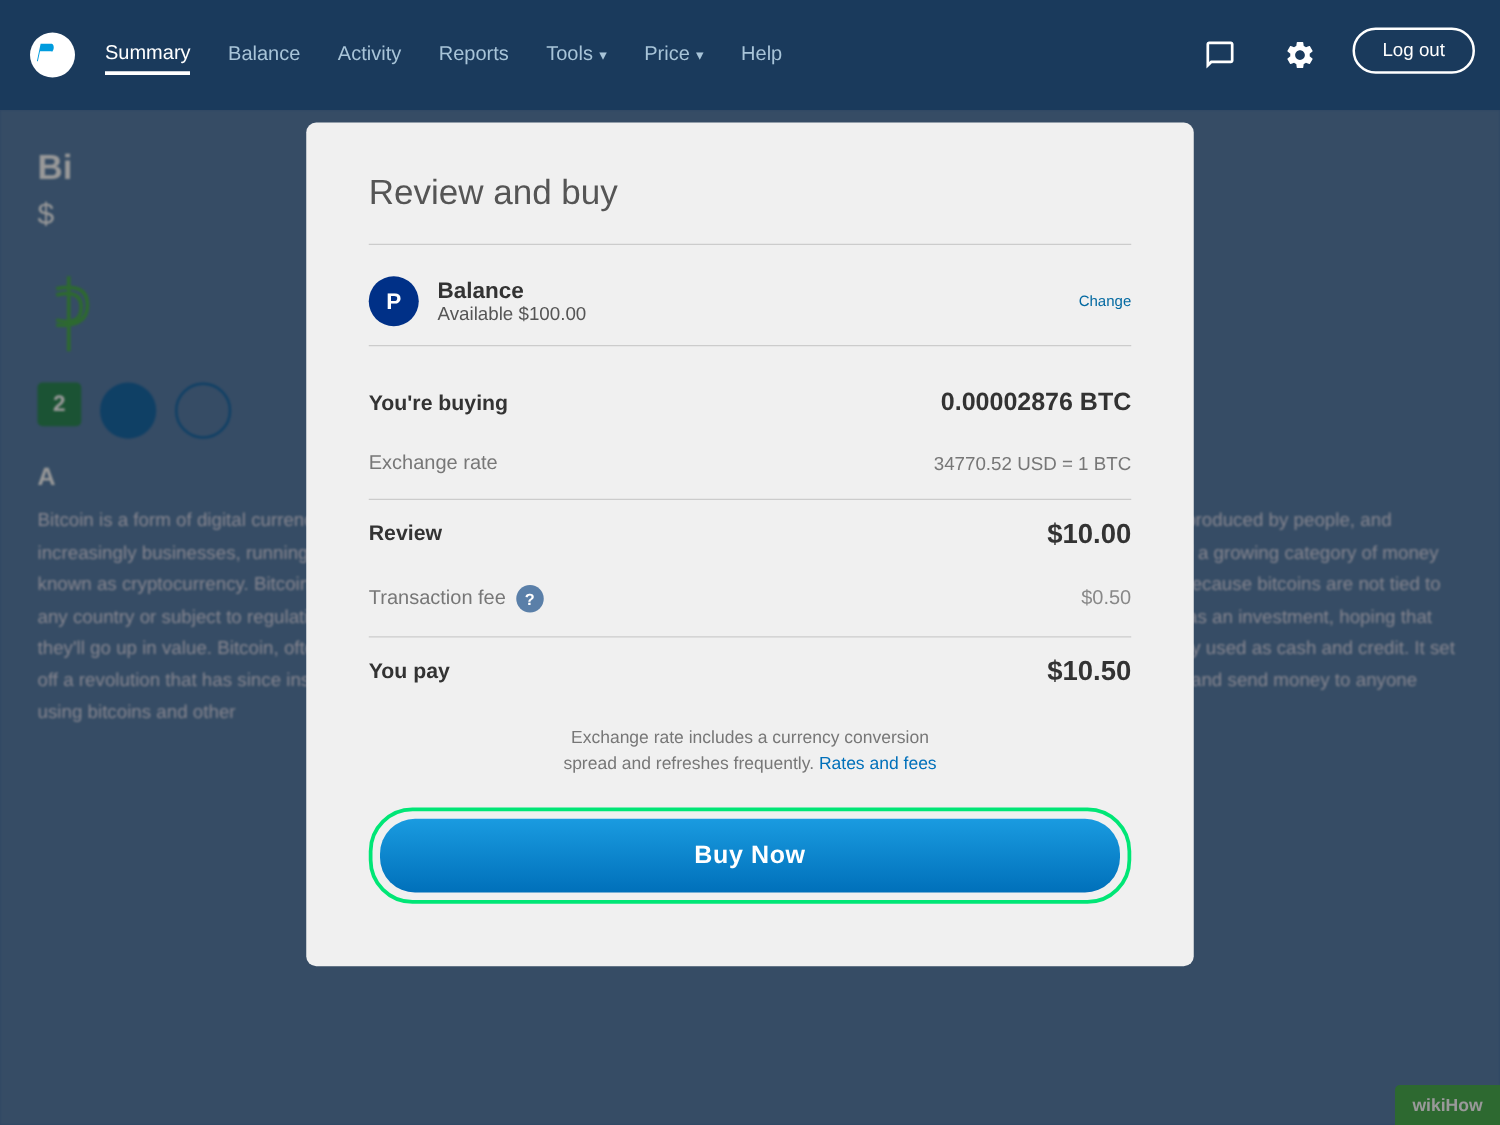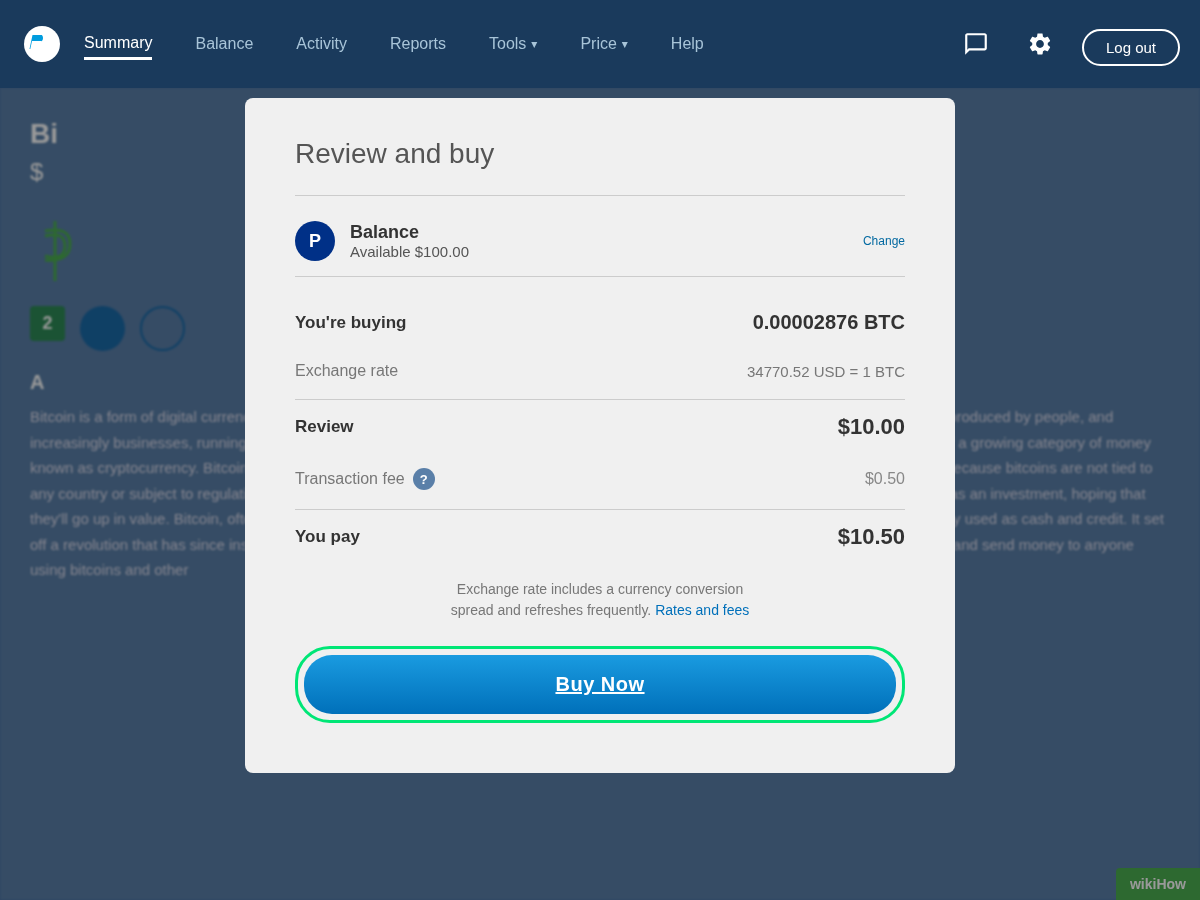--- a/index.html
+++ b/index.html
@@ -32,40 +32,40 @@
       display: flex;
       align-items: center;
       justify-content: center;
       font-weight: bold;
       color: #003087;
       font-size: 20px;
     }
     .nav-items {
       display: flex;
       align-items: center;
-      gap: 43px;
+      gap: 30px;
       flex: 1;
     }
     .nav-item {
       color: #a8c4d8;
       font-size: 16px;
       cursor: pointer;
       padding: 5px 0;
       text-decoration: none;
       display: flex;
       align-items: center;
       gap: 5px;
     }
     .nav-item.active {
       color: white;
       border-bottom: 3px solid white;
     }
     .nav-right {
       display: flex;
-      align-items: flex-end;
+      align-items: flex-start;
       gap: 20px;
     }
     .nav-icon-btn {
       width: 44px;
       height: 44px;
       background: transparent;
       border: none;
       cursor: pointer;
       display: flex;
       align-items: center;
@@ -258,21 +258,20 @@
       width: 100%;
       padding: 18px;
       background: linear-gradient(to bottom, #1a9be0, #0070ba);
       border: none;
       border-radius: 28px;
       color: white;
       font-size: 20px;
       font-weight: bold;
       cursor: pointer;
       letter-spacing: 0.5px;
-      text-decoration: underline;
     }
 
     
     .wikihow-badge {
       position: absolute;
       bottom: 0;
       right: 0;
       background: #4caf50;
       color: white;
       padding: 8px 14px;

